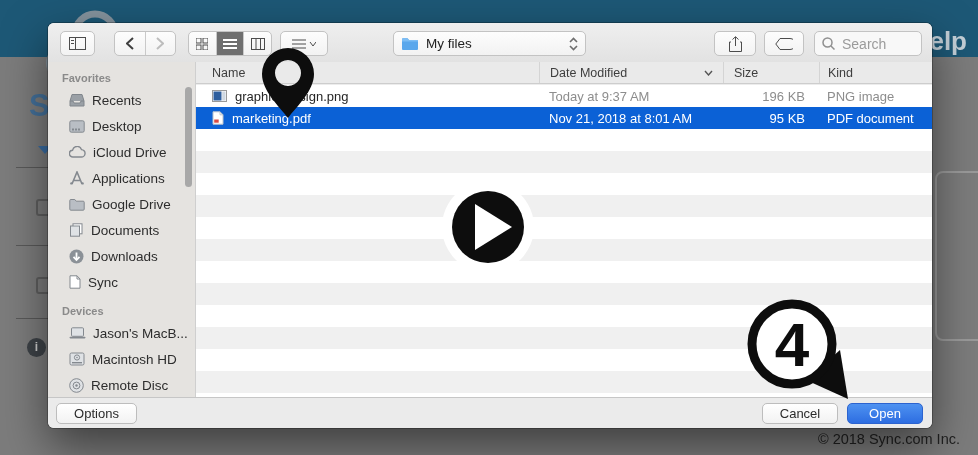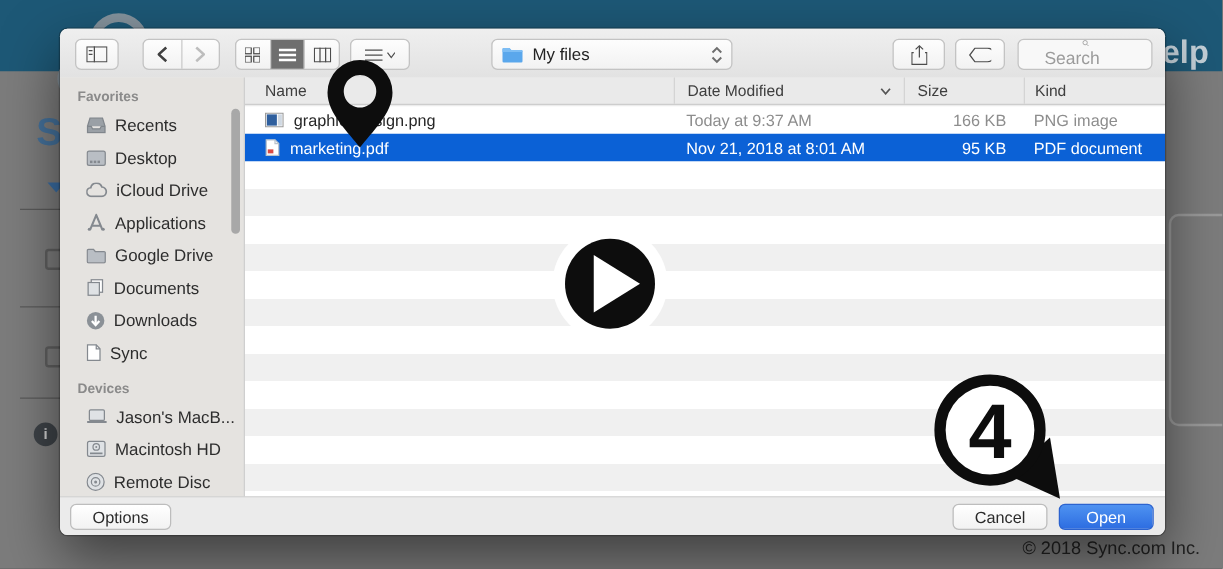--- a/index.html
+++ b/index.html
@@ -28,21 +28,21 @@
   .tb-btn{position:absolute;top:8px;height:25px;border:1px solid #c3c3c3;border-radius:5px;
           background:linear-gradient(#fdfdfd,#f2f2f2);box-sizing:border-box;
           display:flex;align-items:center;justify-content:center;}
   .seg{padding:0;display:flex;}
   .seg .seg-item{flex:1;display:flex;align-items:center;justify-content:center;height:100%;}
   .seg .seg-item + .seg-item{border-left:1px solid #c9c9c9;}
   .seg .selected{background:#6f6f6f;border-radius:0;}
   .popup{justify-content:flex-start;padding:0 7px;}
   .popup .popup-label{flex:1;font-size:13.5px;color:#222;margin-left:7px;}
   .searchfield{position:absolute;top:8px;height:25px;border:1px solid #c3c3c3;border-radius:5px;
-               background:#f8f8f8;display:flex;align-items:center;box-sizing:border-box;padding:0 7px;flex-direction:column;}
+               background:#f8f8f8;display:flex;align-items:center;box-sizing:border-box;padding:0 7px;}
   .searchfield input{border:none;outline:none;background:transparent;width:70px;margin-left:5px;
                      font-size:14px;color:#444;font-family:"Liberation Sans",sans-serif;}
   .searchfield input::placeholder{color:#9b9b9b;}
   
   .sidebar{position:absolute;left:0;top:39px;bottom:31px;width:148px;background:#e5e3e0;
            border-right:1px solid #cfcfcf;box-sizing:border-box;overflow:hidden;}
   .side-section{font-size:11px;font-weight:bold;color:#8a8a8a;padding:10px 0 3px 14px;}
   .side-item{display:flex;align-items:center;height:26px;padding-left:21px;font-size:13.5px;color:#2d2d2d;white-space:nowrap;}
   .side-item svg{margin-right:7px;flex:none;}
   .side-scrollthumb{position:absolute;right:3px;top:25px;width:7px;height:100px;border-radius:4px;background:#a8a8a8;}
@@ -301,21 +301,21 @@
           <svg width="15" height="12" viewBox="0 0 15 12">
               <rect x="0.5" y="0.5" width="14" height="11" fill="#fff" stroke="#9a9a9a"></rect>
               <rect x="1.5" y="1.5" width="8" height="9" fill="#2f5f9e"></rect>
               <rect x="10.2" y="1.5" width="3.3" height="9" fill="#cfd8e2"></rect>
             </svg>
           <span>graphic_design.png</span>
         </div>
         <div class="c-date meta">
             <span>Today at 9:37 AM</span>
           </div>
-        <div class="c-size meta"><span>166 KB</span></div>
+        <div class="c-size meta"><span>196 KB</span></div>
         <div class="c-kind meta"><span>PNG image</span></div>
       </div>
       <div class="row selected">
         <div class="c-name">
           <svg width="12" height="14" viewBox="0 0 12 14">
               <path d="M1,0.8 L8,0.8 L11,3.8 L11,13.2 L1,13.2 Z" fill="#fff" stroke="#b9c2cc"></path>
               <path d="M8,0.8 L8,3.8 L11,3.8" fill="none" stroke="#b9c2cc"></path>
               <rect x="2.2" y="8.5" width="4.5" height="3.2" fill="#d94a43"></rect>
             </svg>
           <span>marketing.pdf</span>

